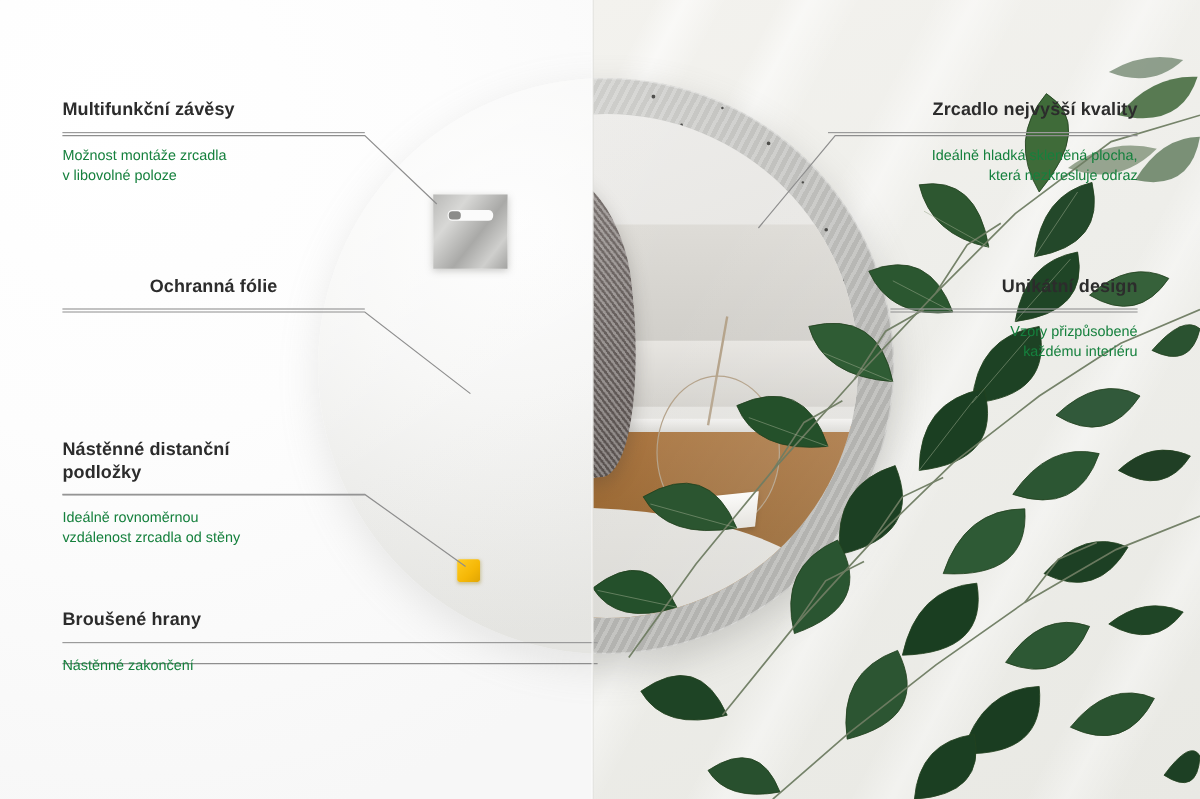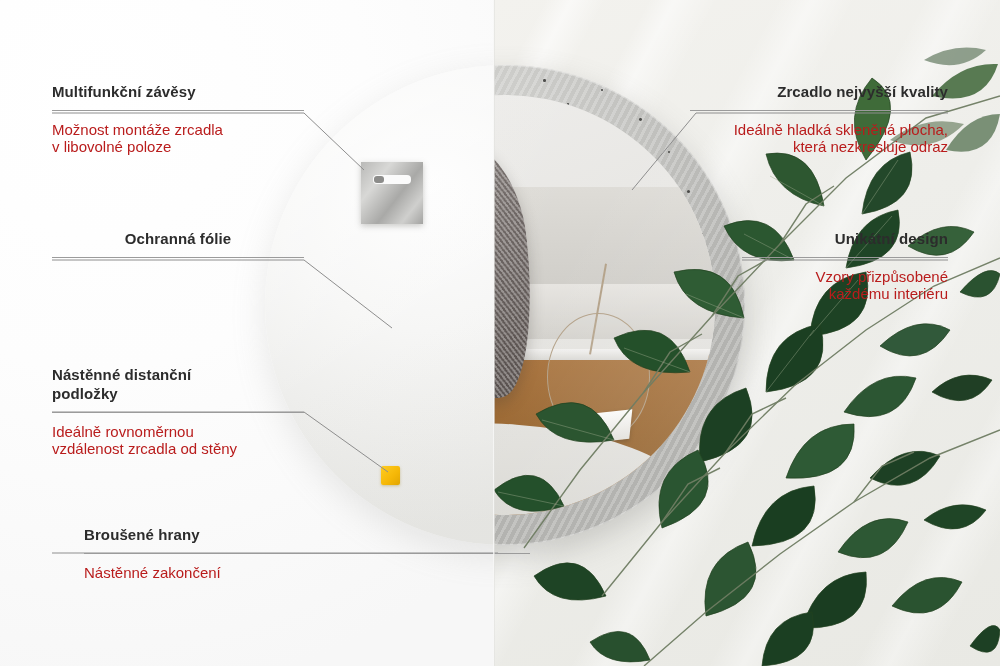--- a/index.html
+++ b/index.html
@@ -245,32 +245,32 @@
     letter-spacing: .1px;
     line-height: 19px;
     margin: 0;
   }
   .callout .c-rule {
     height: 1px;
     background: #9b9b9b;
     margin: 9px 0 10px 0;
   }
   .callout .c-desc {
-    font-size: 15px;
-    color: #b91c1c;
+    font-size: 12px;
+    color: #15803d;
     line-height: 17px;
     margin: 0;
     white-space: pre-line;
   }
   .callout.right { text-align: right; }
 
   .c1 { left: 52px; top: 82px;  width: 252px; }
   .c2 { left: 52px; top: 229px; width: 252px; text-align: center; }
   .c3 { left: 52px; top: 365px; width: 252px; }
-  .c4 { left: 52px; top: 525px; width: 400px; margin-left: 32px; }
+  .c4 { left: 52px; top: 507px; width: 400px; }
 
   .r1 { left: 690px; top: 82px;  width: 258px; }
   .r2 { left: 742px; top: 229px; width: 206px; }
 
   
   .leaders {
     position: absolute;
     left: 0; top: 0;
     width: 1000px; height: 666px;
     pointer-events: none;

